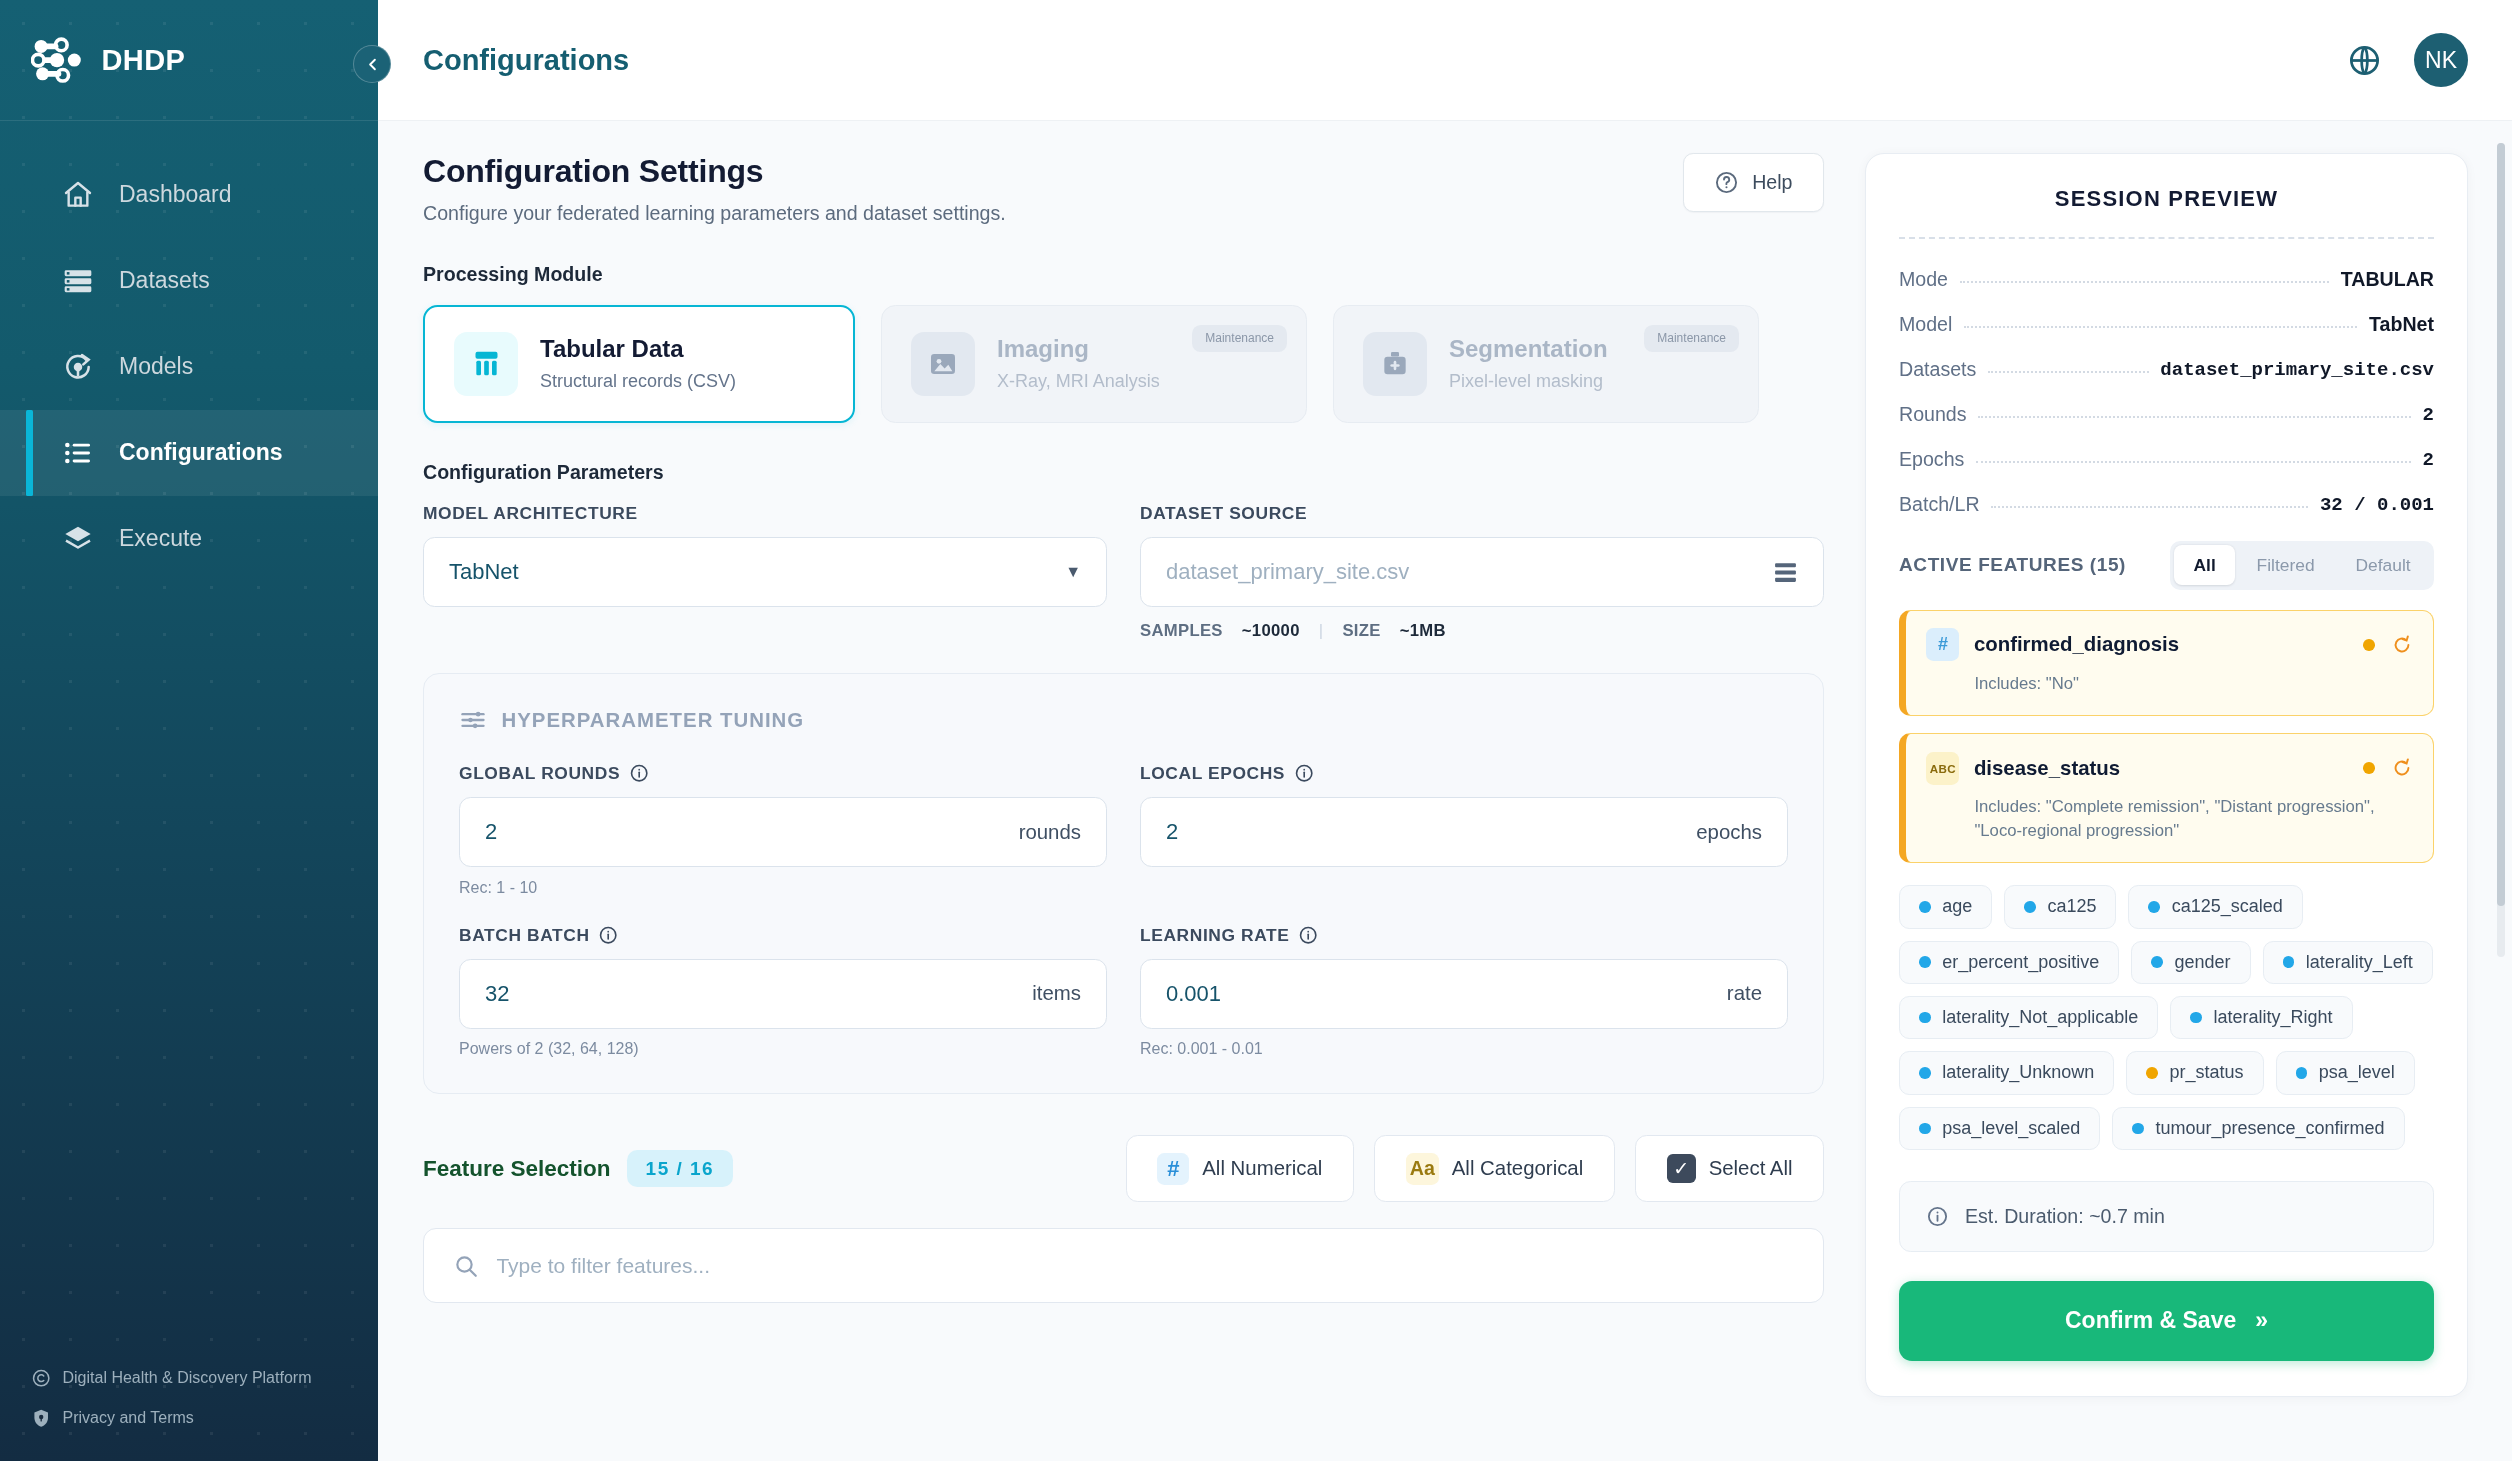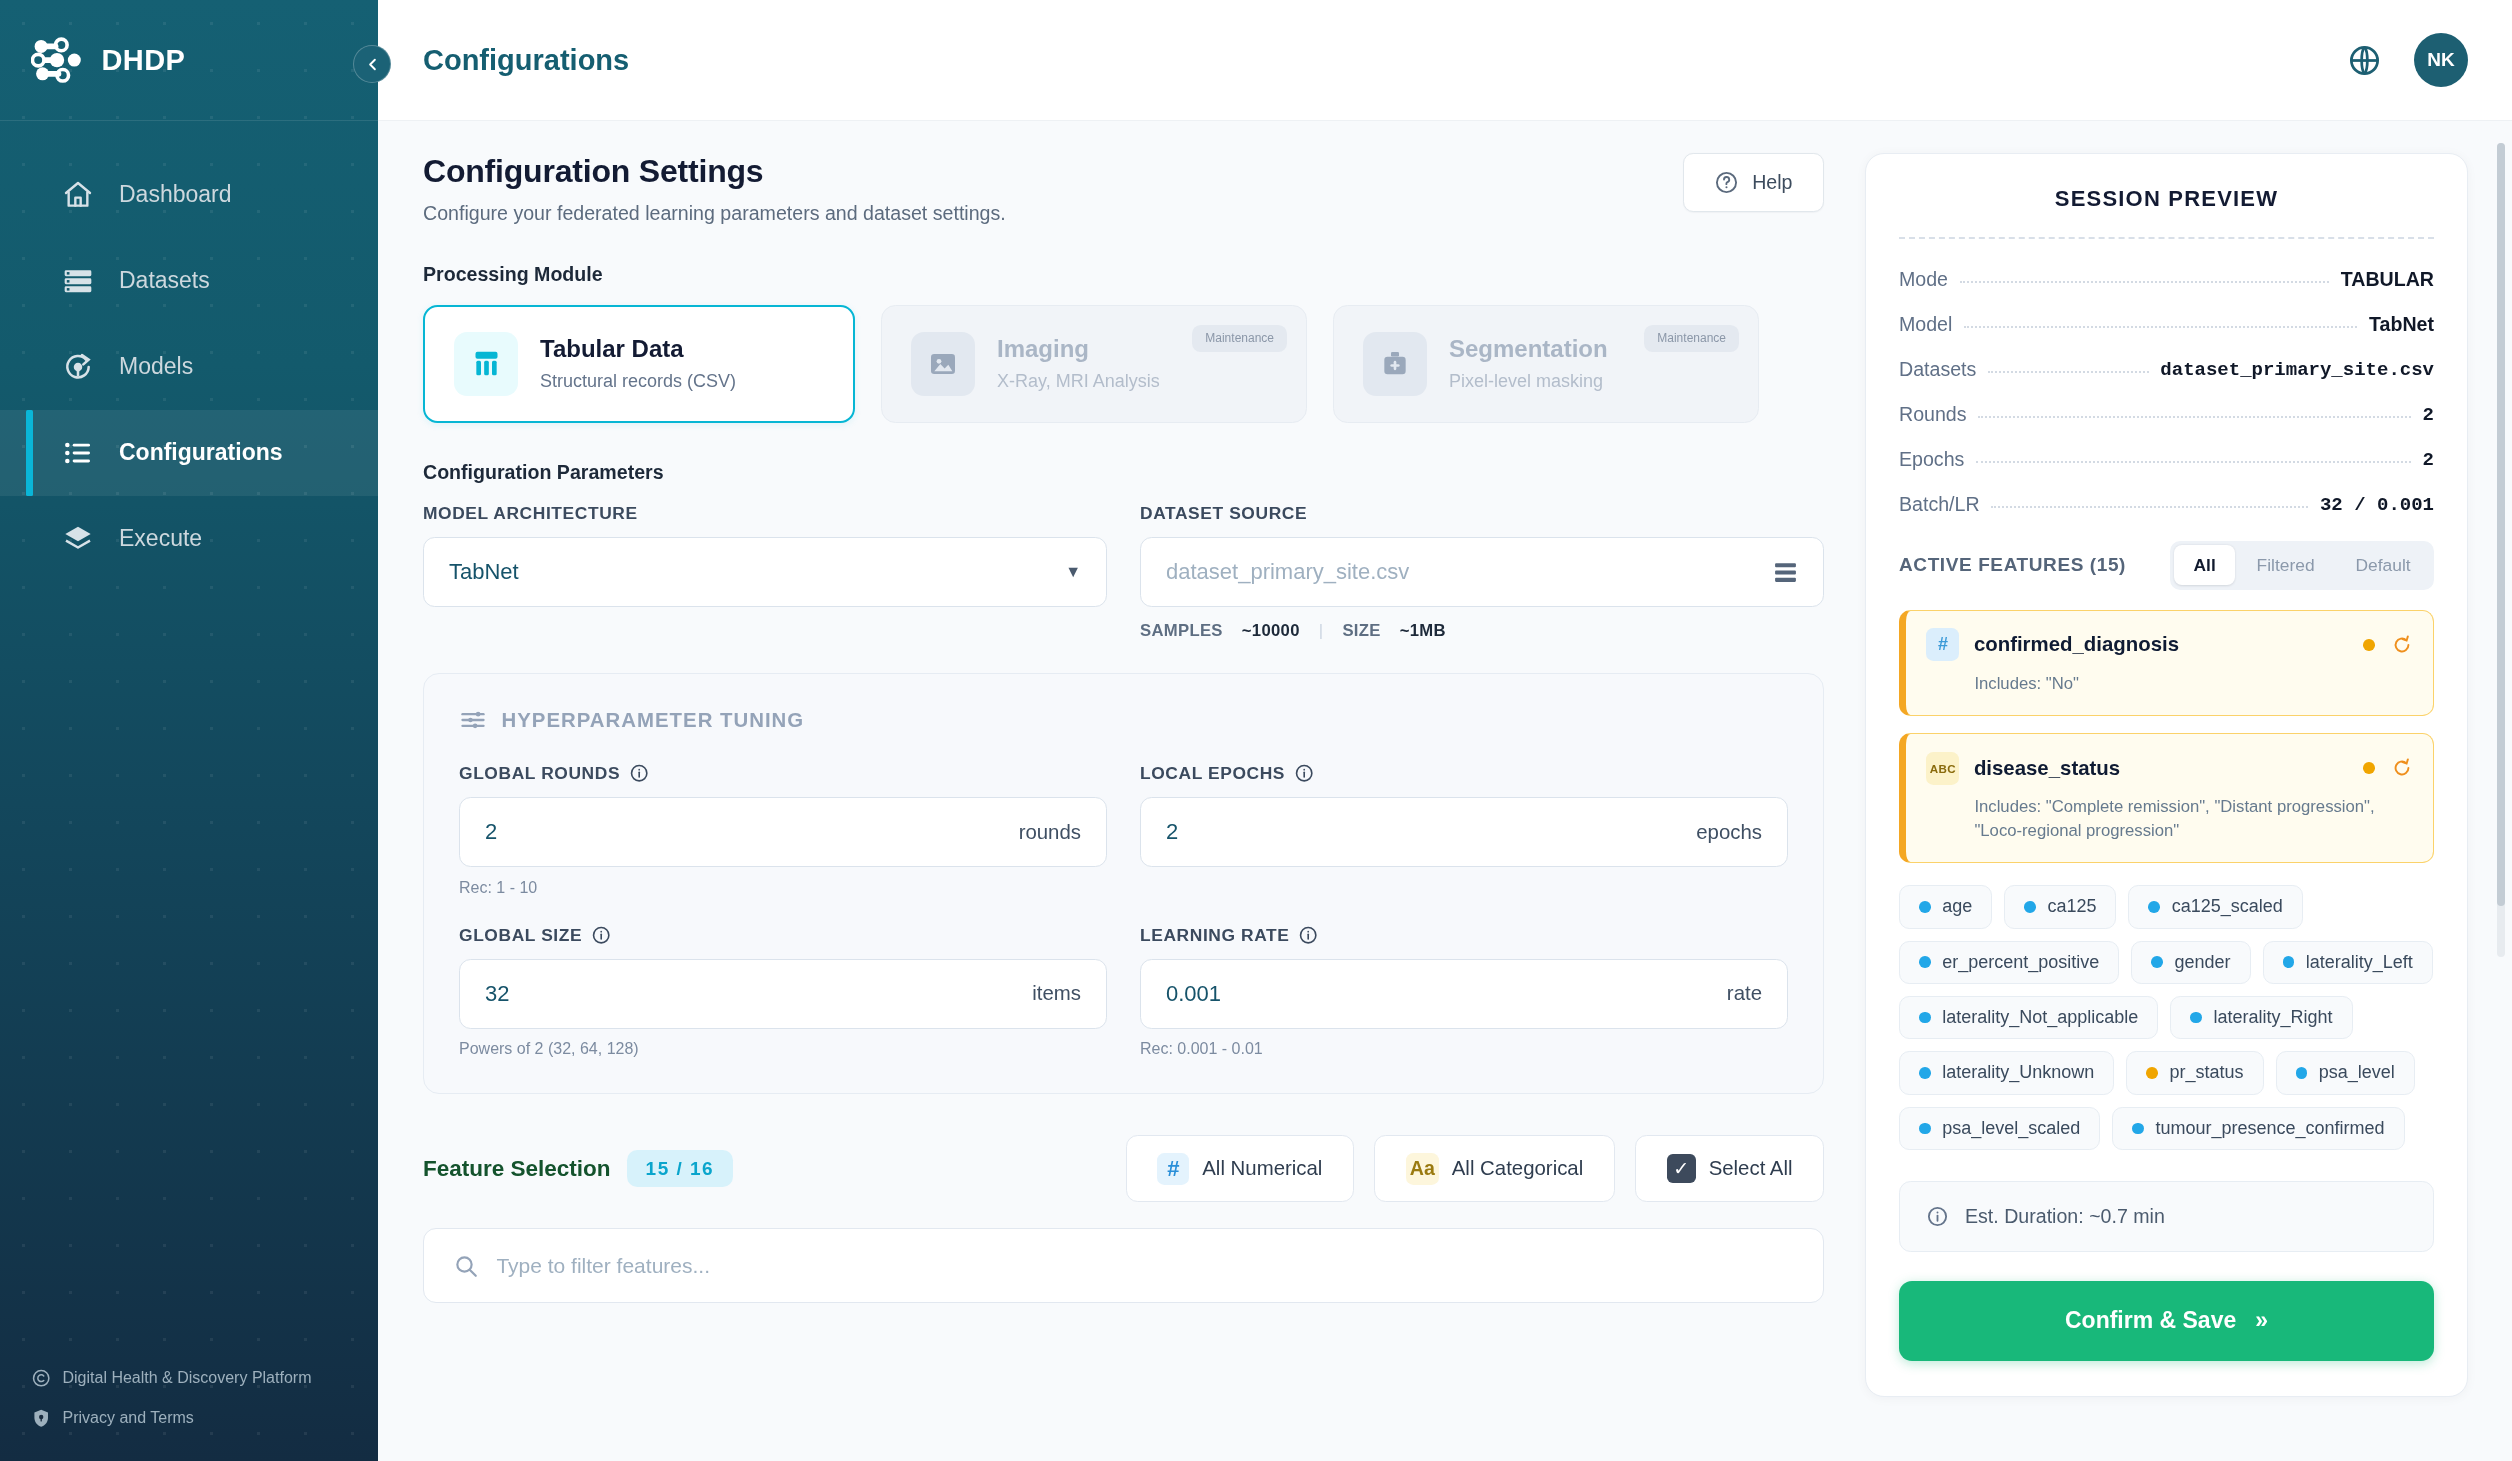--- a/index.html
+++ b/index.html
@@ -64,21 +64,21 @@
   .main { flex:1 1 auto; height:1461px; display:flex; flex-direction:column; background:#f8fafc; min-width:0; }
   .topbar {
     height: 121px; background:#ffffff; display:flex; align-items:center;
     padding: 0 44px 0 45px; border-bottom:0.7px solid #eef1f4; flex:0 0 121px;
   }
   .topbar-title { font-size: 29px; font-weight:700; color:#155e71; }
   .topbar-right { margin-left:auto; display:flex; align-items:center; gap: 32px; }
   .globe { width: 35px; height:35px; color:#1d5f72; cursor:pointer; }
   .avatar {
     width: 54px; height:54px; border-radius:50%; background:#1d5f72; color:#fff;
-    display:flex; align-items:center; justify-content:center; font-size:19px; font-weight:700; cursor:pointer;
+    display:flex; align-items:center; justify-content:center; font-size:23px; font-weight:400; cursor:pointer;
   }
 
   .content { flex:1 1 auto; display:flex; padding: 32px 44px 0 45px; gap: 41px; min-height:0; overflow:hidden; position:relative; }
 
   
   .page-scroll {
     position:absolute; right: 7.3px; top: 22px; width: 7.3px; height: 814px;
     background:#e7ebef; border-radius:4.4px;
   }
   .page-scroll .thumb { position:absolute; top:0; left:0; width:7.3px; height: 763px; background:#c3ccd4; border-radius:4.4px; }
@@ -508,21 +508,21 @@
                 <span>2</span>
                 <span class="unit">epochs</span>
               </div>
               <div class="hint"></div>
             </div>
           </div>
 
           <div class="hp-row">
             <div class="fld">
               <div class="fld-lab">
-                <span>GLOBAL SIZE</span>
+                <span>BATCH BATCH</span>
                 <span class="info-i"><svg width="20.4" height="20.4" viewBox="0 0 24 24" fill="none" stroke="#3b4a5e" stroke-width="1.9">
                       <circle cx="12" cy="12" r="9"></circle>
                       <path d="M12 11v5.5" stroke-linecap="round"></path>
                       <circle cx="12" cy="7.8" r="1" fill="#3b4a5e" stroke="none"></circle>
                     </svg></span>
               </div>
               <div class="ctl">
                 <span>32</span>
                 <span class="unit">items</span>
               </div>

